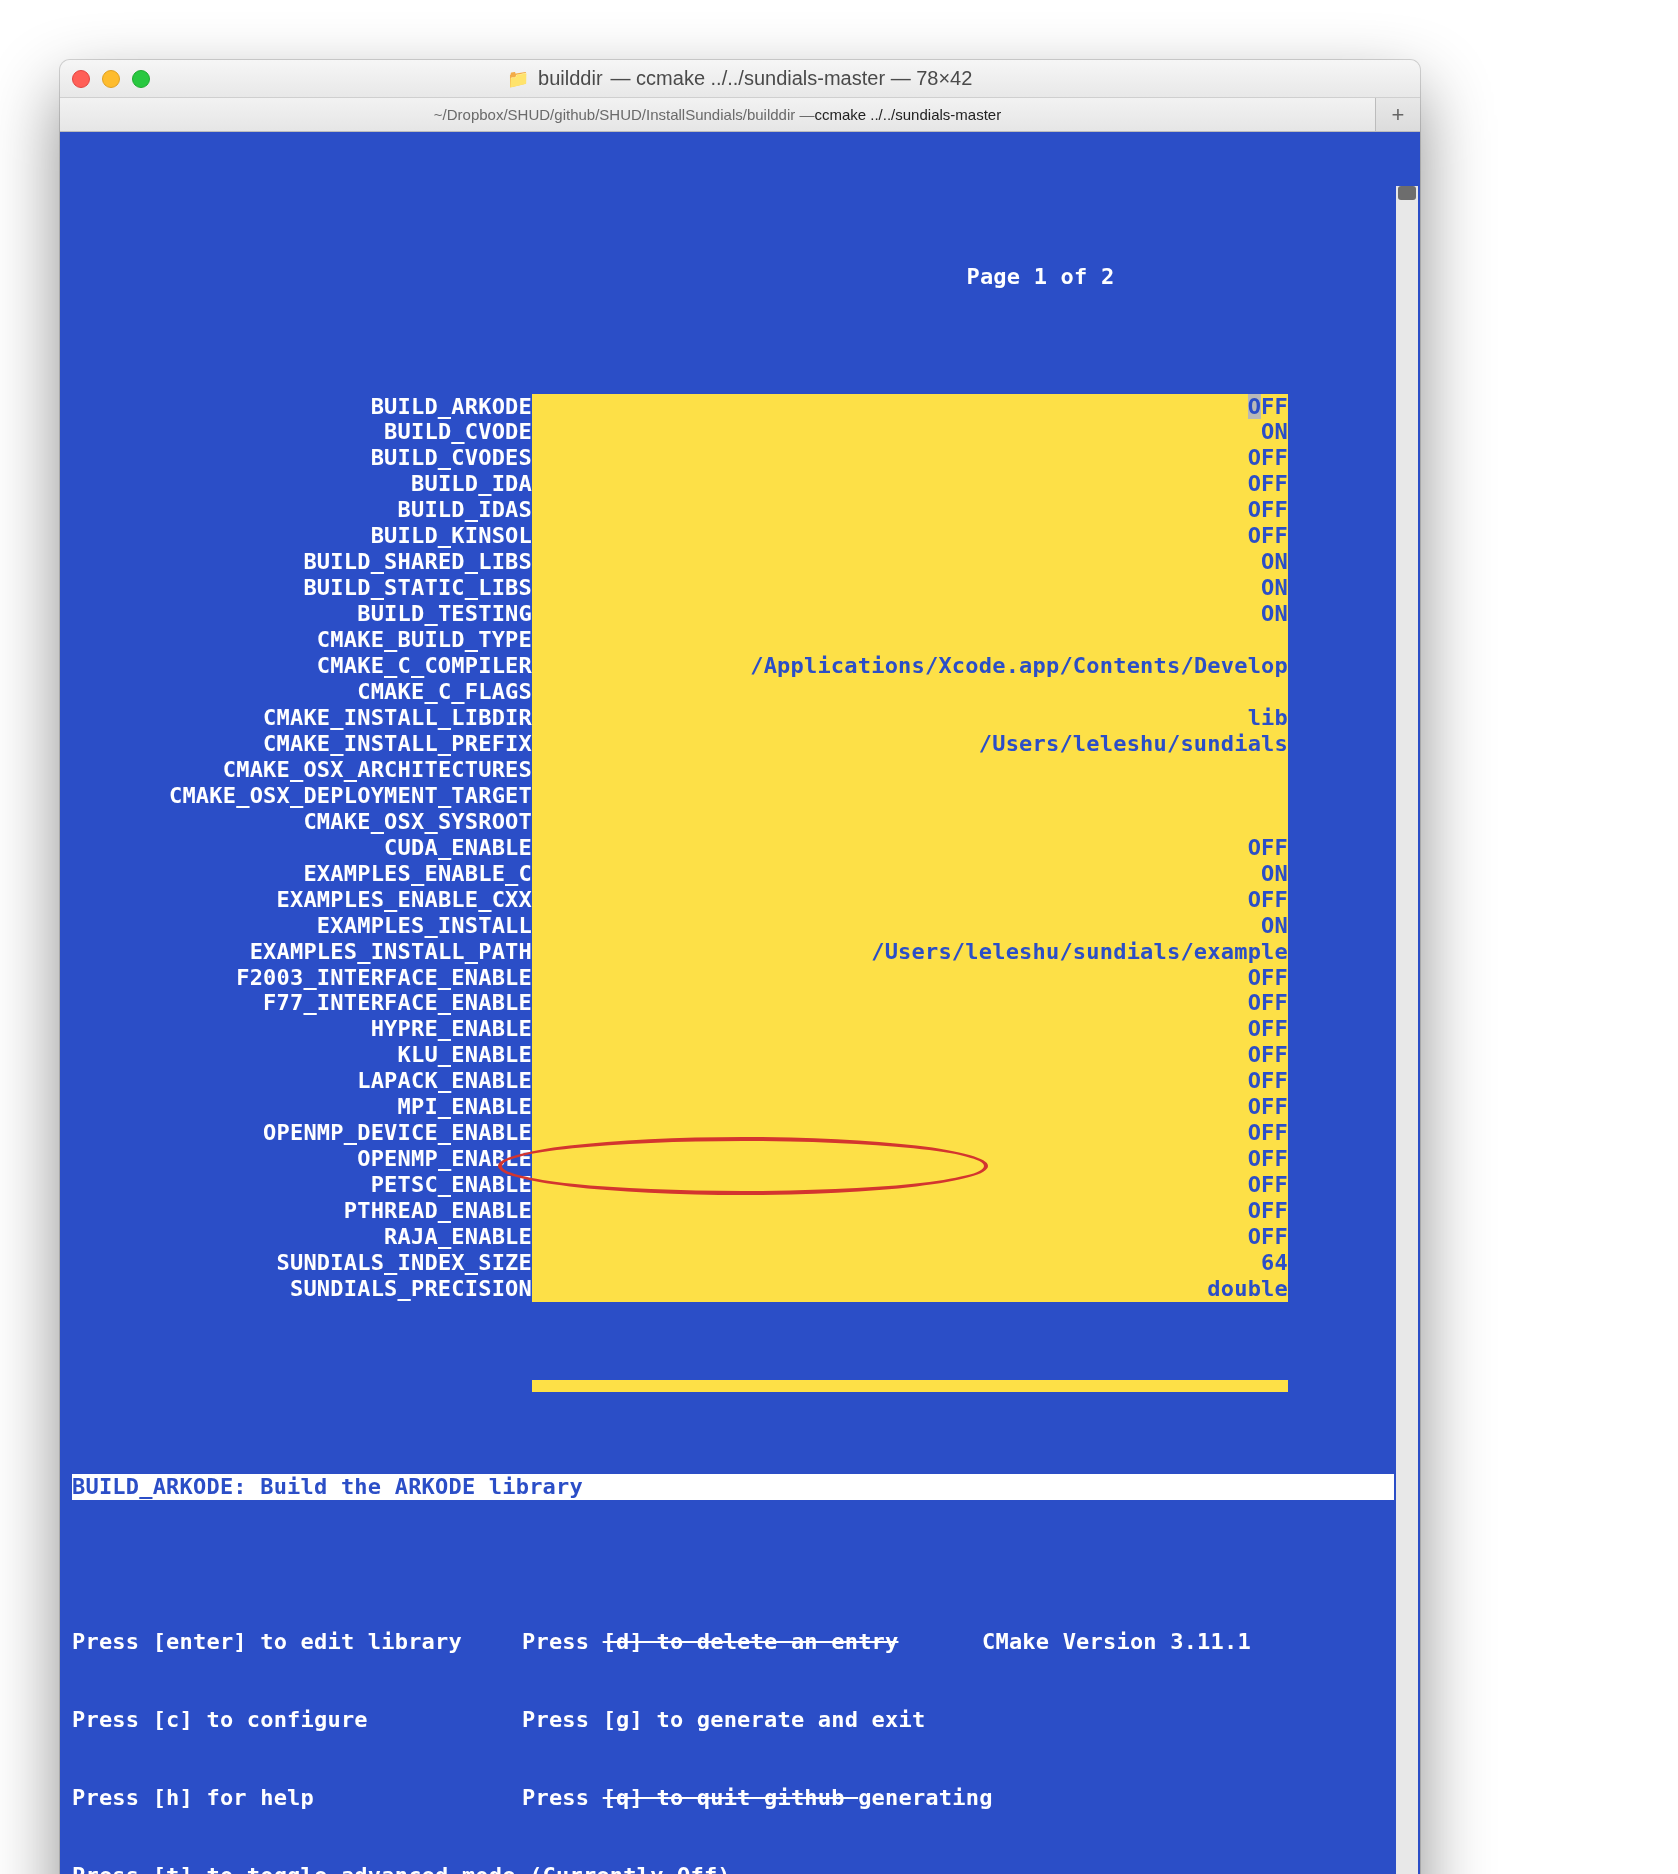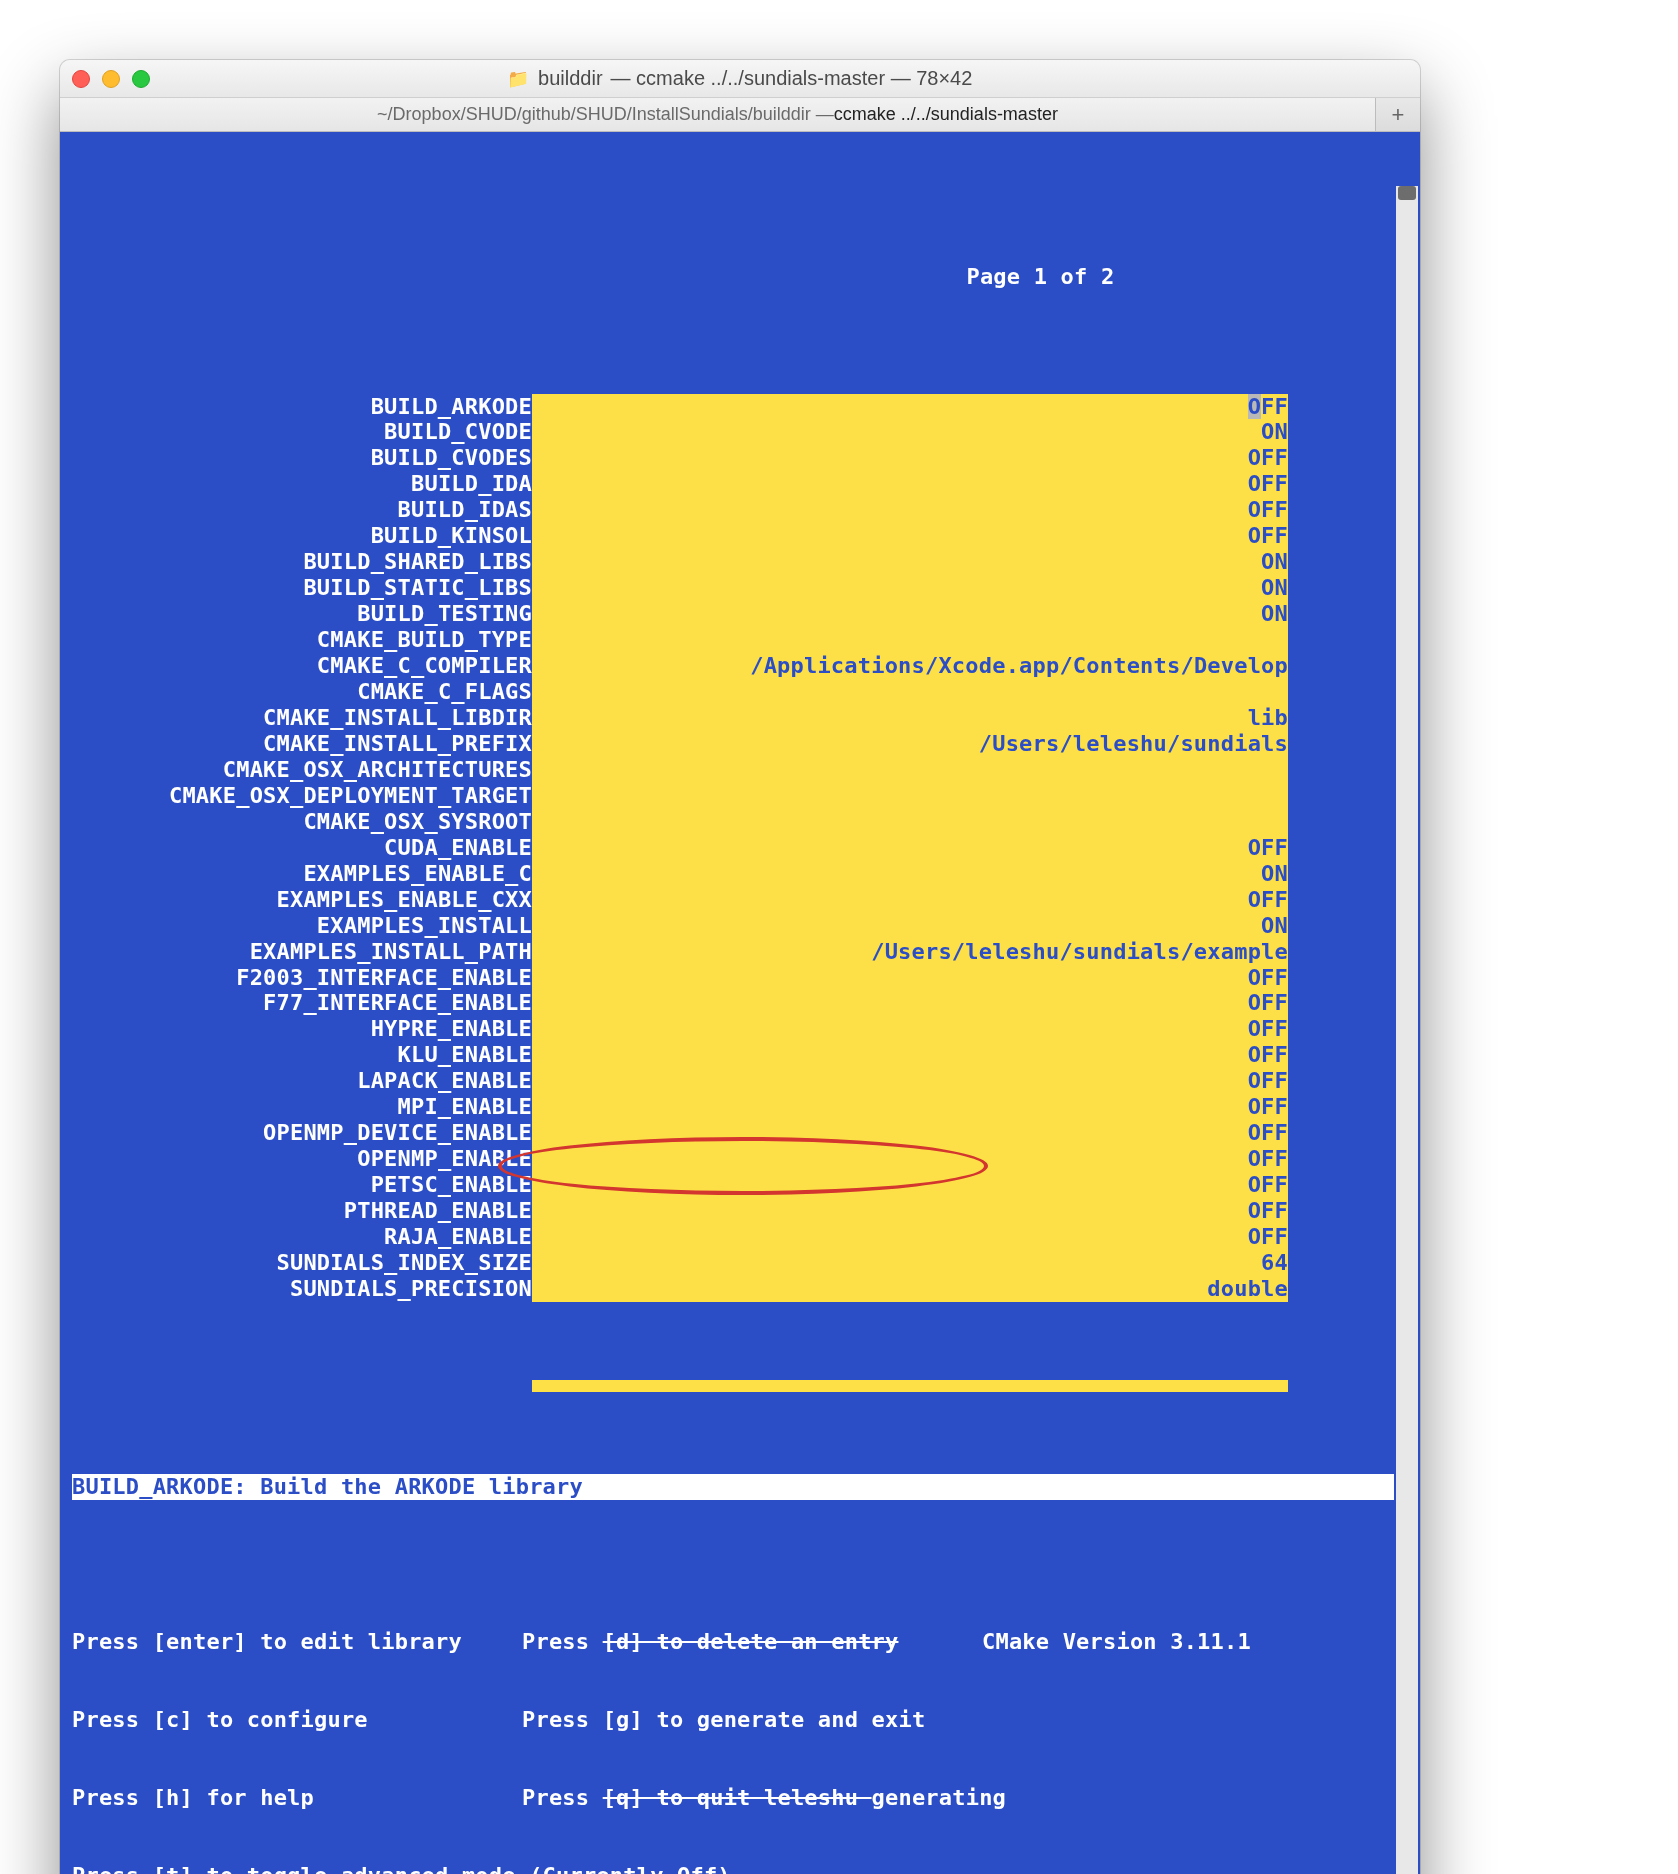--- a/index.html
+++ b/index.html
@@ -41,21 +41,21 @@
   .tabbar {
     height: 34px;
     background: linear-gradient(#e0e0e0,#d2d2d2);
     border-bottom: 1px solid #bcbcbc;
     display: flex; align-items: stretch;
     font-family: -apple-system, "Helvetica Neue", sans-serif;
   }
   .tab {
     flex: 1;
     display: flex; align-items: center; justify-content: center;
-    font-size: 18px; color: #444;
+    font-size: 15px; color: #444;
     border-right: 1px solid #bcbcbc;
     background: linear-gradient(#f2f2f2,#e6e6e6);
   }
   .tab-plus {
     width: 44px; display: flex; align-items: center; justify-content: center;
     color: #666; font-size: 22px; background: linear-gradient(#e8e8e8,#dcdcdc);
   }
   .terminal {
     background: #2b4ec7;
     color: #fff;
@@ -143,21 +143,21 @@
             <span class="c2"><span>Press </span><span class="strike">[d] to delete an entry</span></span>
             <span class="c3">CMake Version 3.11.1</span>
           </div>
           <div class="status-row">
             <span class="c1">Press [c] to configure</span>
             <span class="c2">Press [g] to generate and exit</span>
             <span class="c3"></span>
           </div>
           <div class="status-row">
             <span class="c1">Press [h] for help</span>
-            <span class="c2"><span>Press </span><span class="strike">[q] to quit leleshu </span><span>generating</span></span>
+            <span class="c2"><span>Press </span><span class="strike">[q] to quit github </span><span>generating</span></span>
             <span class="c3"></span>
           </div>
           <div class="status-row">
             <span>Press [t] to toggle advanced mode (Currently Off)</span>
           </div>
         </div>
       </div>
       <div class="scrollbar">
         <div class="scrollbar-thumb"></div>
       </div>

